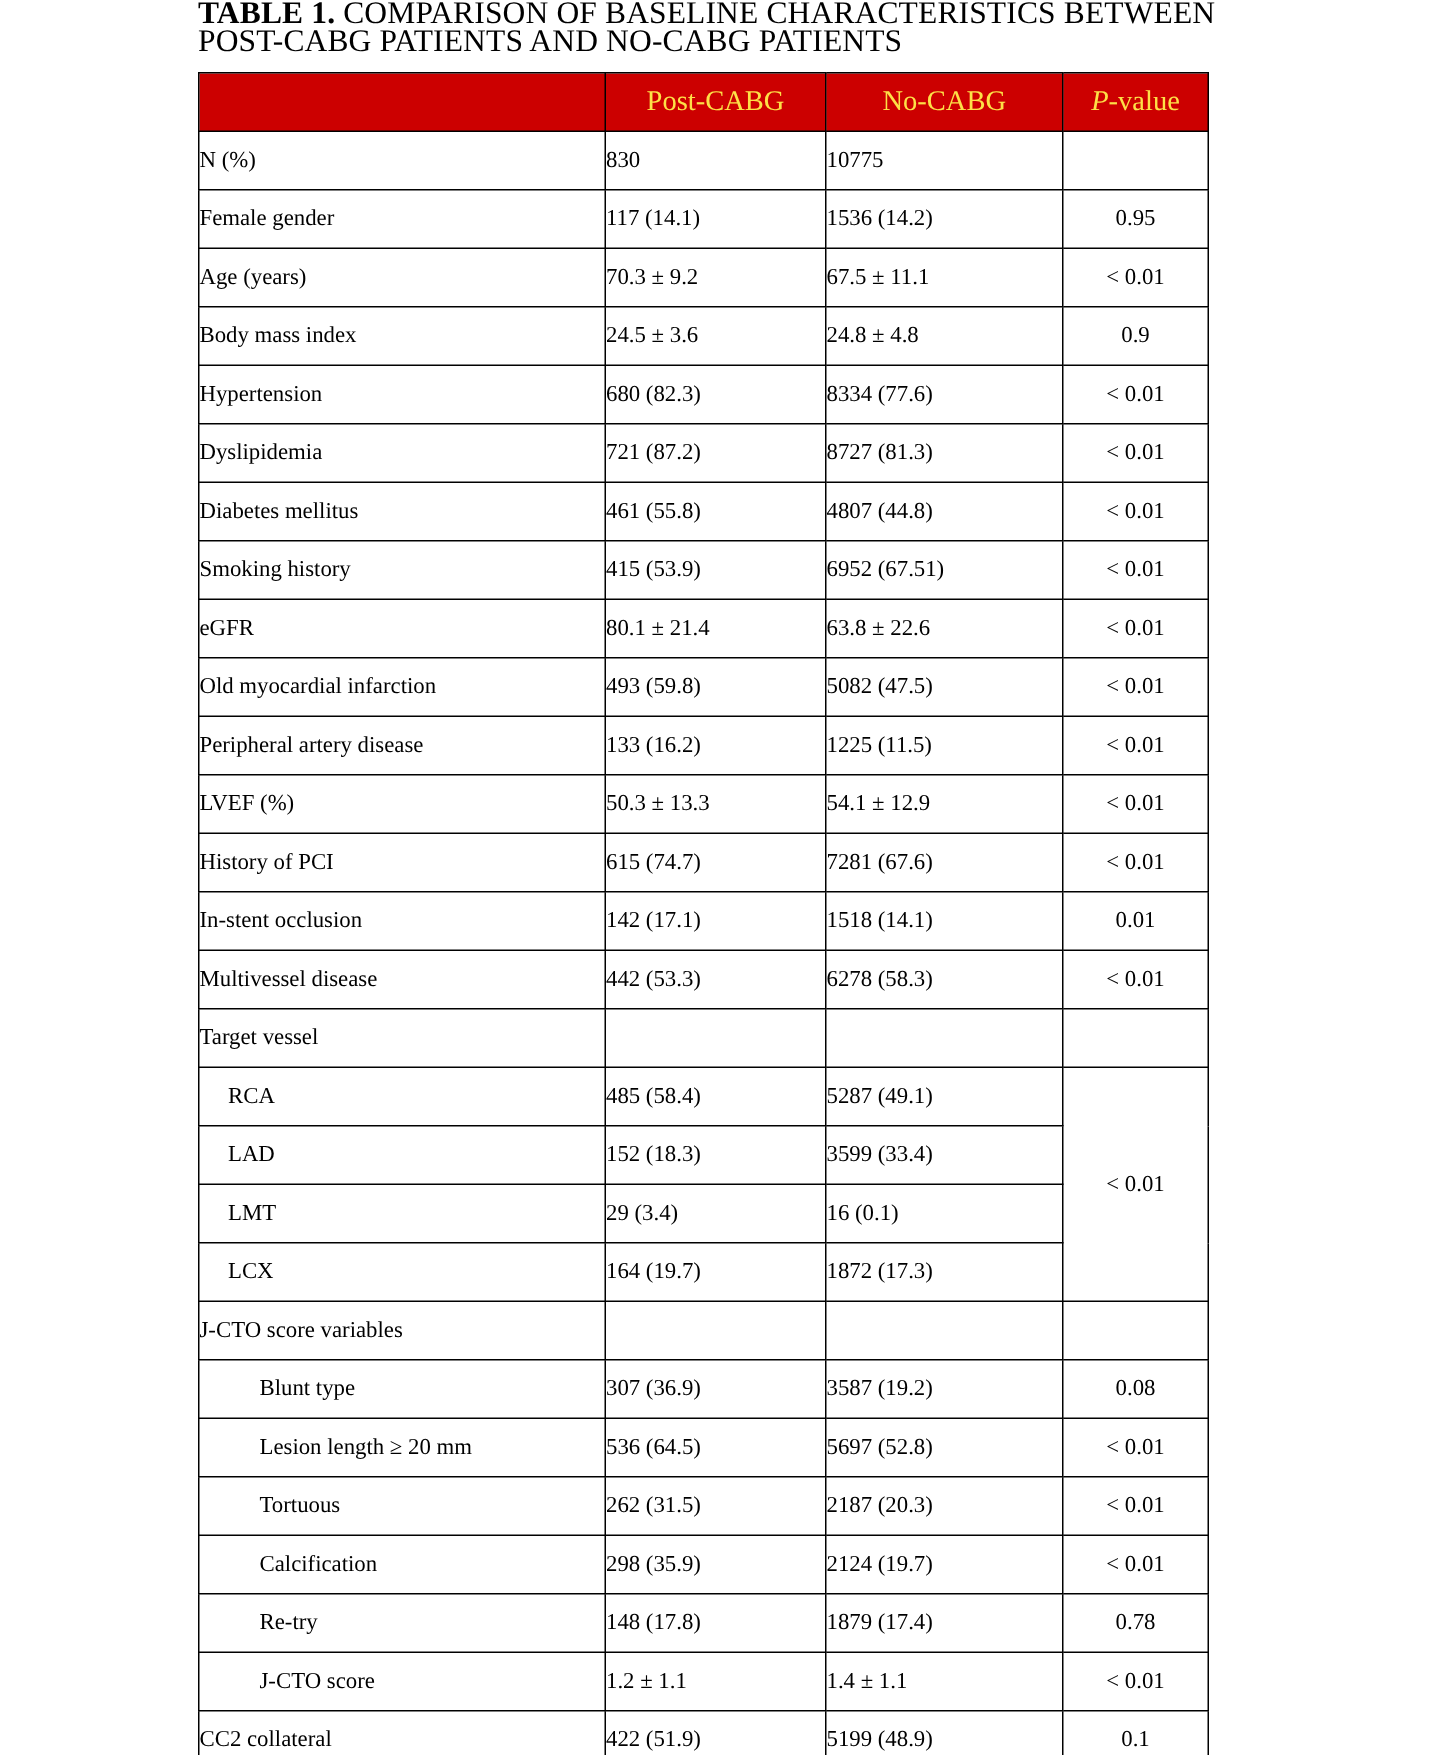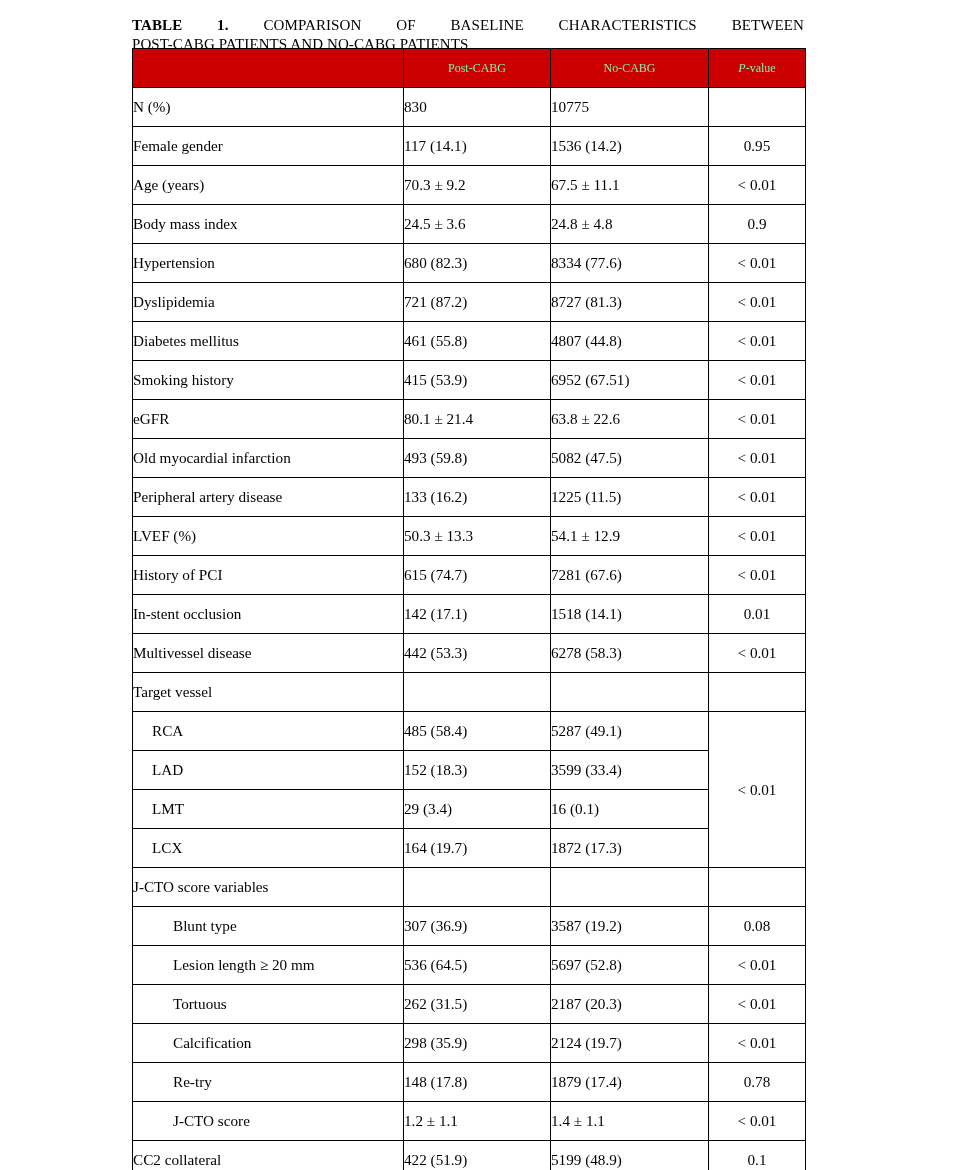--- a/index.html
+++ b/index.html
@@ -19,26 +19,25 @@
     width: 958px;
     height: 1170px;
     background: #ffffff;
   }
   
   .caption {
     position: absolute;
     left: 132px;
     top: -1px;
     width: 672px;
-    font-size: 15px;
+    font-size: 21px;
     line-height: 19px;
     text-align: justify;
     text-align-last: left;
     letter-spacing: 0.1px;
-    margin-top: 17px;
   }
   .caption .tbl-num {
     font-weight: bold;
   }
   .caption .cap-line1 {
     display: block;
     text-align: justify;
     text-align-last: justify;
     white-space: nowrap;
   }
@@ -58,24 +57,24 @@
   }
   table.tbl td, table.tbl th {
     border: 1px solid #000000;
     padding: 0;
     height: 38px;
     vertical-align: middle;
     font-weight: normal;
   }
   thead th {
     background: #cc0000;
-    color: #86efac;
+    color: #fde047;
     height: 42px;
     border: 1px solid #000000;
-    font-size: 12px;
+    font-size: 19px;
   }
   thead th.hd-blank { border-right: 1px solid #000000; }
   th .pv-italic { font-style: italic; }
 
   col.c-label { width: 271px; }
   col.c-post  { width: 147px; }
   col.c-no    { width: 158px; }
   col.c-p     { width: 97px; }
 
   td.lbl {

